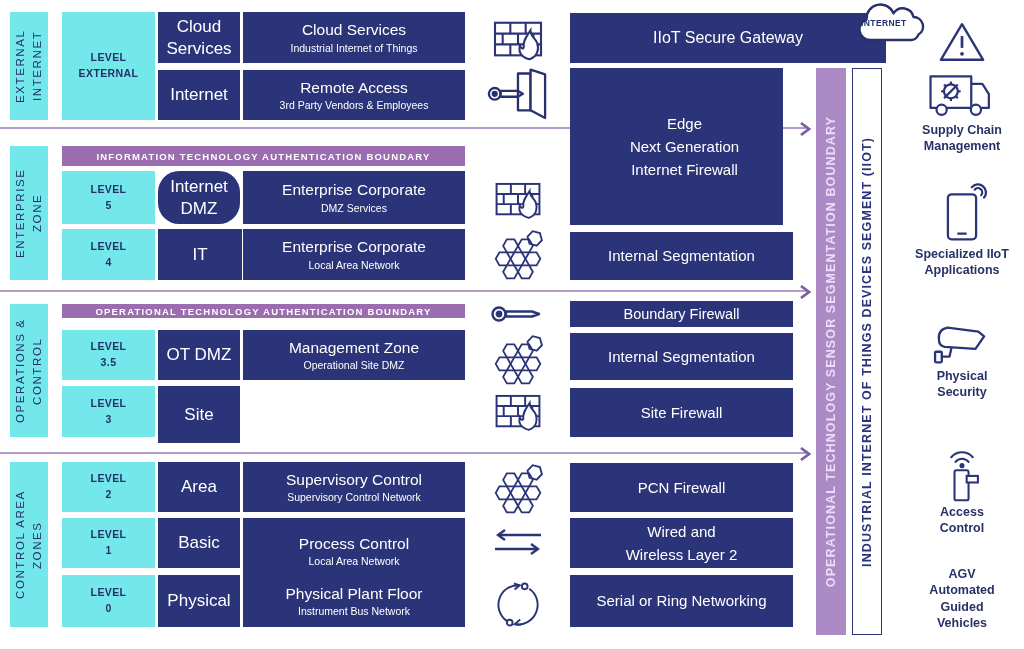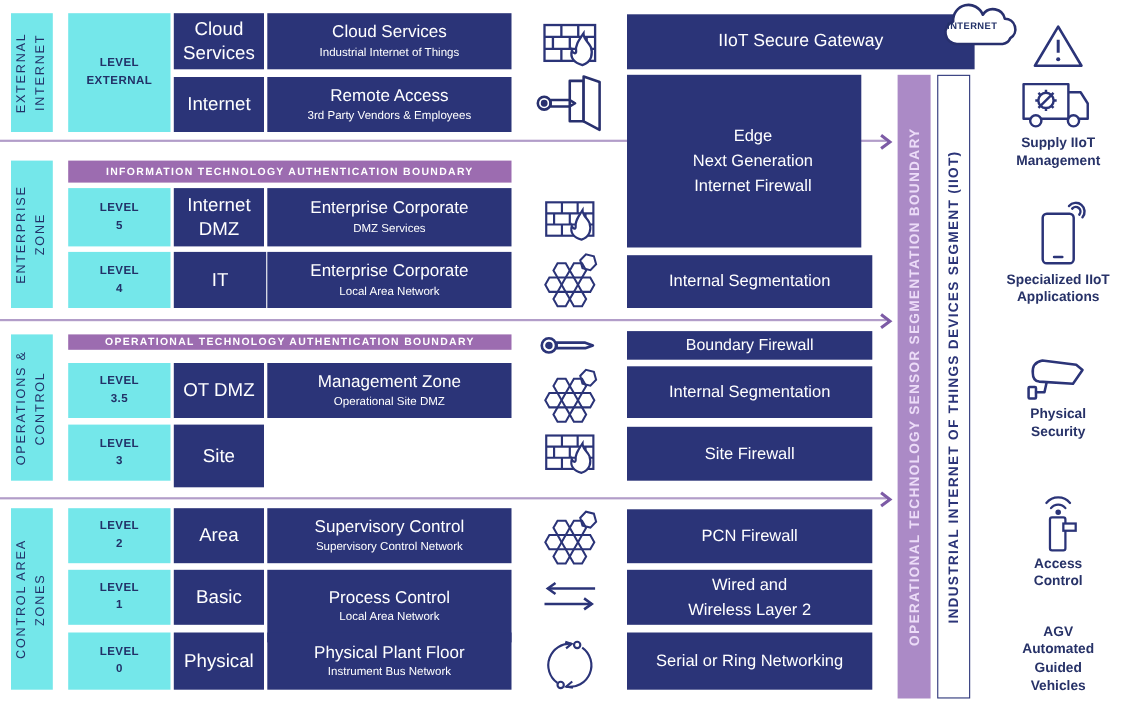--- a/index.html
+++ b/index.html
@@ -73,21 +73,21 @@
   <div class="abs cyanbox" style="left:10px;top:146px;width:38px;height:134px;">
     <span class="vtext zone-label" style="height:128px;">ENTERPRISE ZONE</span>
   </div>
   <div class="abs banner" style="left:62px;top:146px;width:403px;height:20px;">
     <span>INFORMATION TECHNOLOGY AUTHENTICATION BOUNDARY</span>
   </div>
   <div class="abs cyanbox lvl" style="left:62px;top:171px;width:93px;height:53px;">
     <span>LEVEL</span>
     <span>5</span>
   </div>
-  <div class="abs navybox name" style="left:158px;top:171px;width:82px;height:53px;">
+  <div class="abs navybox name" style="left:158px;top:171px;width:82px;height:53px;border-radius:21px;">
     <span>Internet DMZ</span>
   </div>
   <div class="abs navybox" style="left:243px;top:171px;width:222px;height:53px;">
     <span class="rtitle">Enterprise Corporate</span>
     <span class="rsub">DMZ Services</span>
   </div>
   <div class="abs cyanbox lvl" style="left:62px;top:229px;width:93px;height:51px;">
     <span>LEVEL</span>
     <span>4</span>
   </div>
@@ -337,21 +337,21 @@
       <circle cx="25" cy="23" r="7.5"></circle>
       <line x1="25" y1="12.5" x2="25" y2="15.5"></line>
         <line x1="25" y1="30.5" x2="25" y2="33.5"></line>
       <line x1="14.5" y1="23" x2="17.5" y2="23"></line>
         <line x1="32.5" y1="23" x2="35.5" y2="23"></line>
       <line x1="17.6" y1="15.6" x2="19.7" y2="17.7"></line>
         <line x1="30.3" y1="28.3" x2="32.4" y2="30.4"></line>
       <line x1="17.6" y1="30.4" x2="32.4" y2="15.6"></line>
     </g>
   </svg>
-  <div class="rlabel" style="left:898px;top:122px;"><span style="white-space:pre-line;">Supply IIoT
+  <div class="rlabel" style="left:898px;top:122px;"><span style="white-space:pre-line;">Supply Chain
 Management</span></div>
 
   <svg class="abs" style="left:934px;top:183px;z-index:2;" width="56" height="62" viewBox="0 0 56 66">
     <g fill="none" stroke="#2b3478" stroke-width="2.4" stroke-linecap="round">
       <rect x="13" y="12" width="30" height="48" rx="4"></rect>
       <line x1="24" y1="54" x2="32" y2="54"></line>
       <g transform="rotate(40 45 10)">
         <path d="M40.5,10 a4.5,4.5 0 0 1 9,0"></path>
         <path d="M36.5,10 a8.5,8.5 0 0 1 17,0"></path>
       </g>

